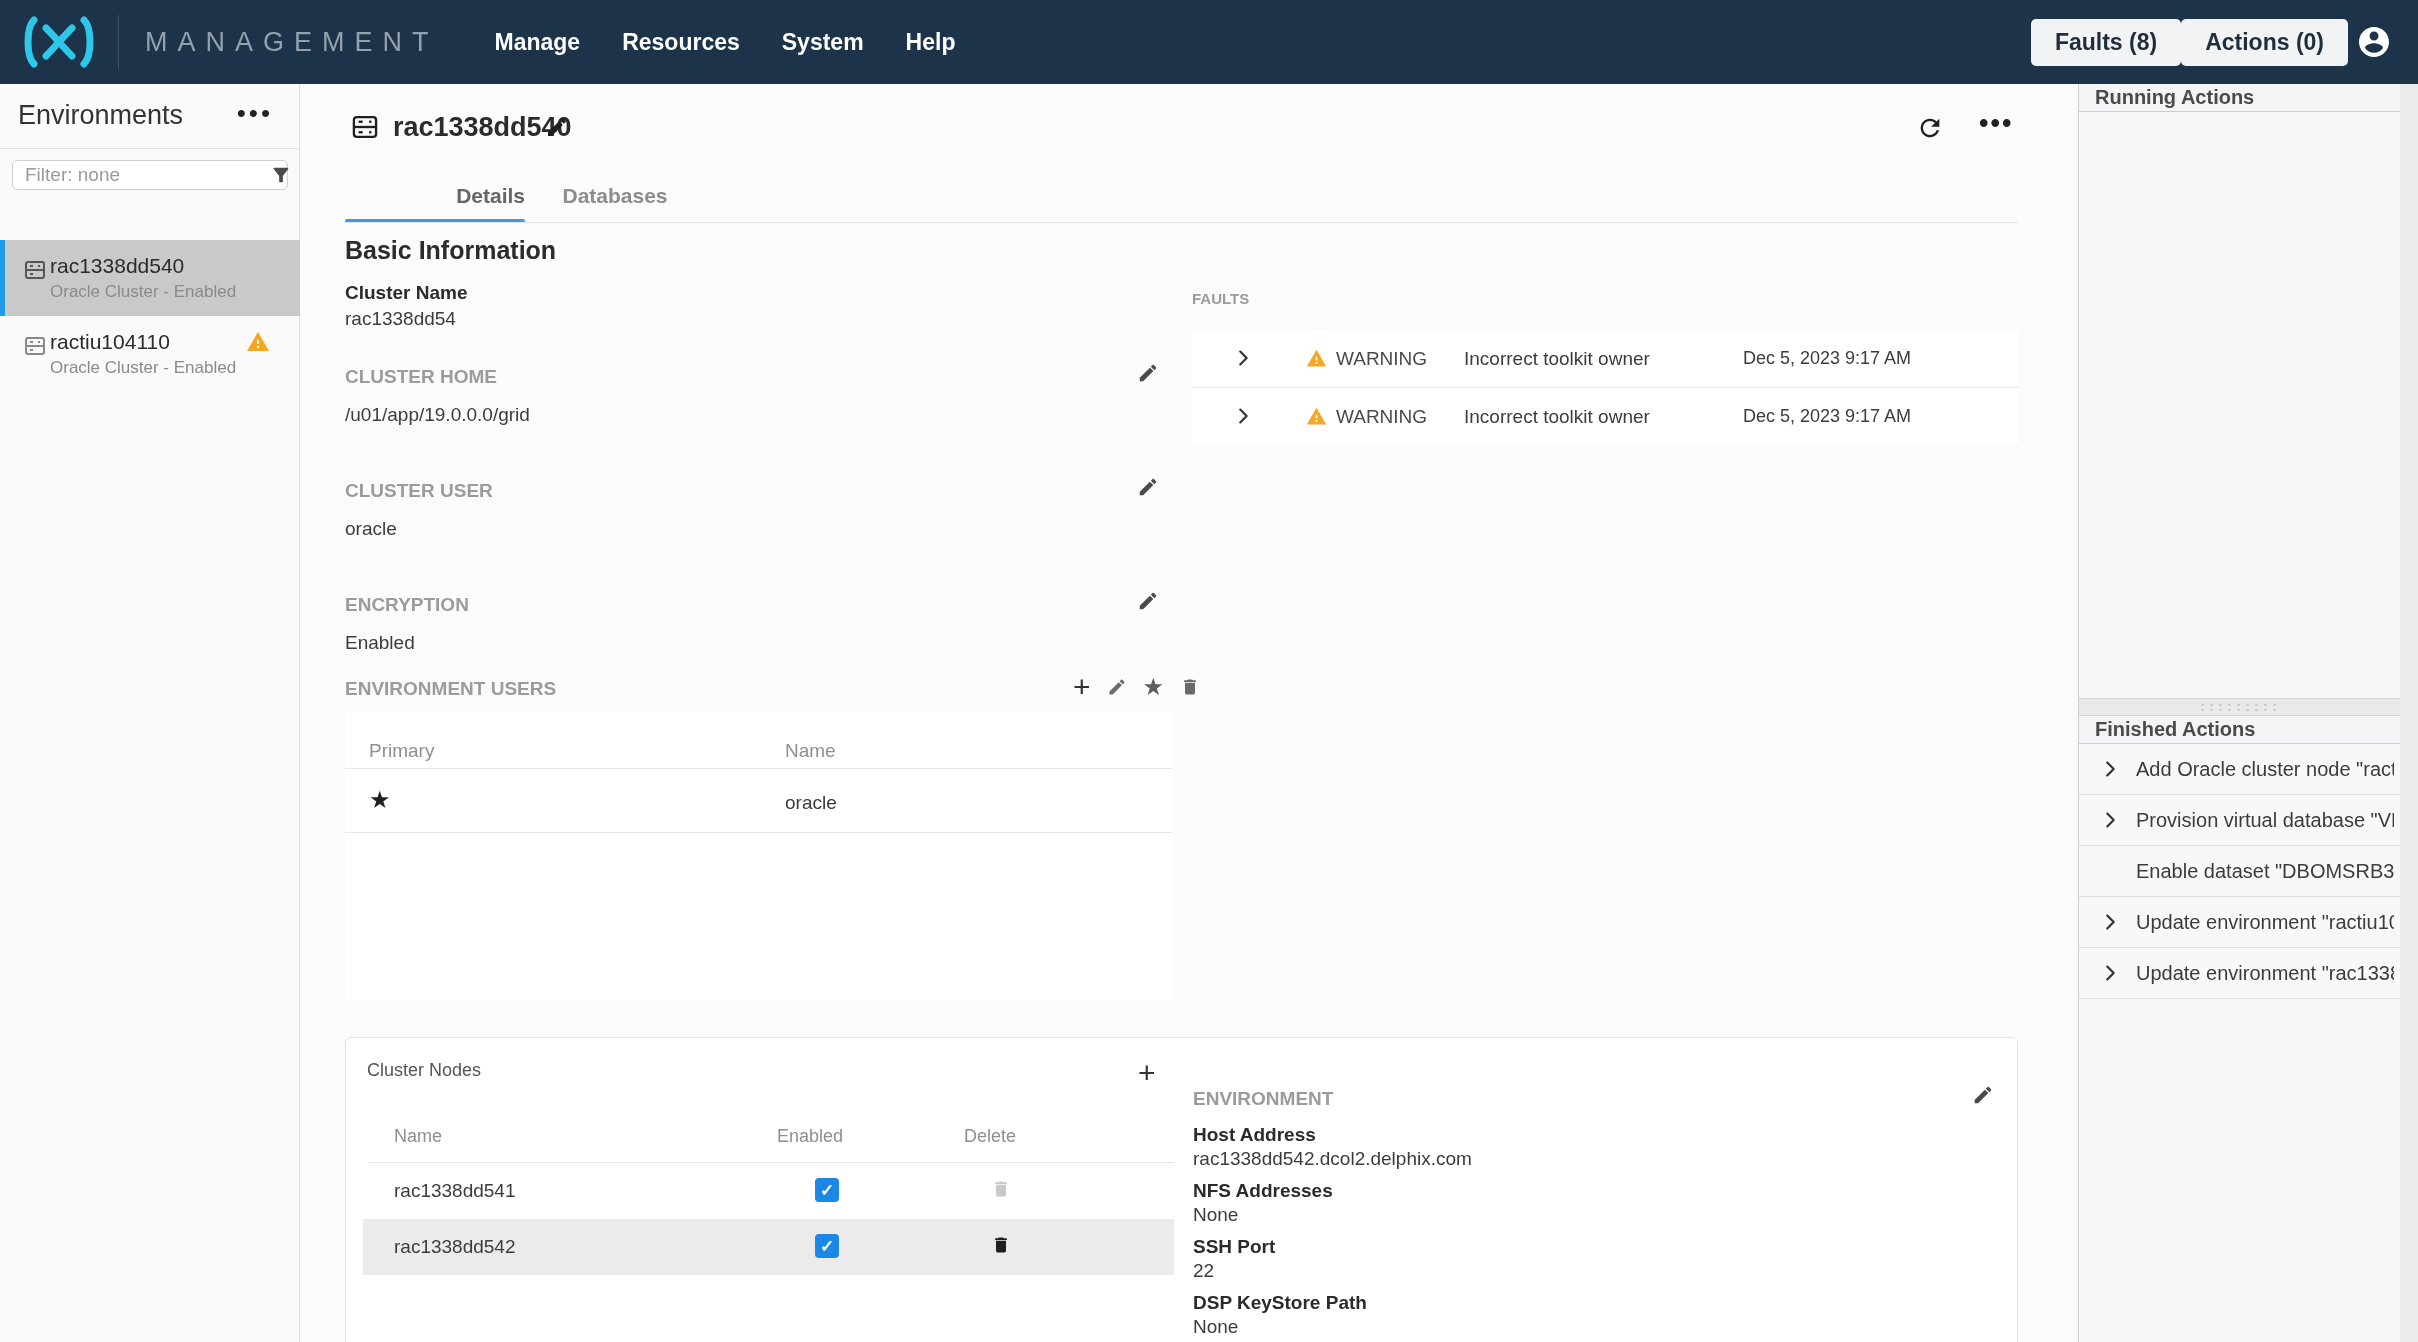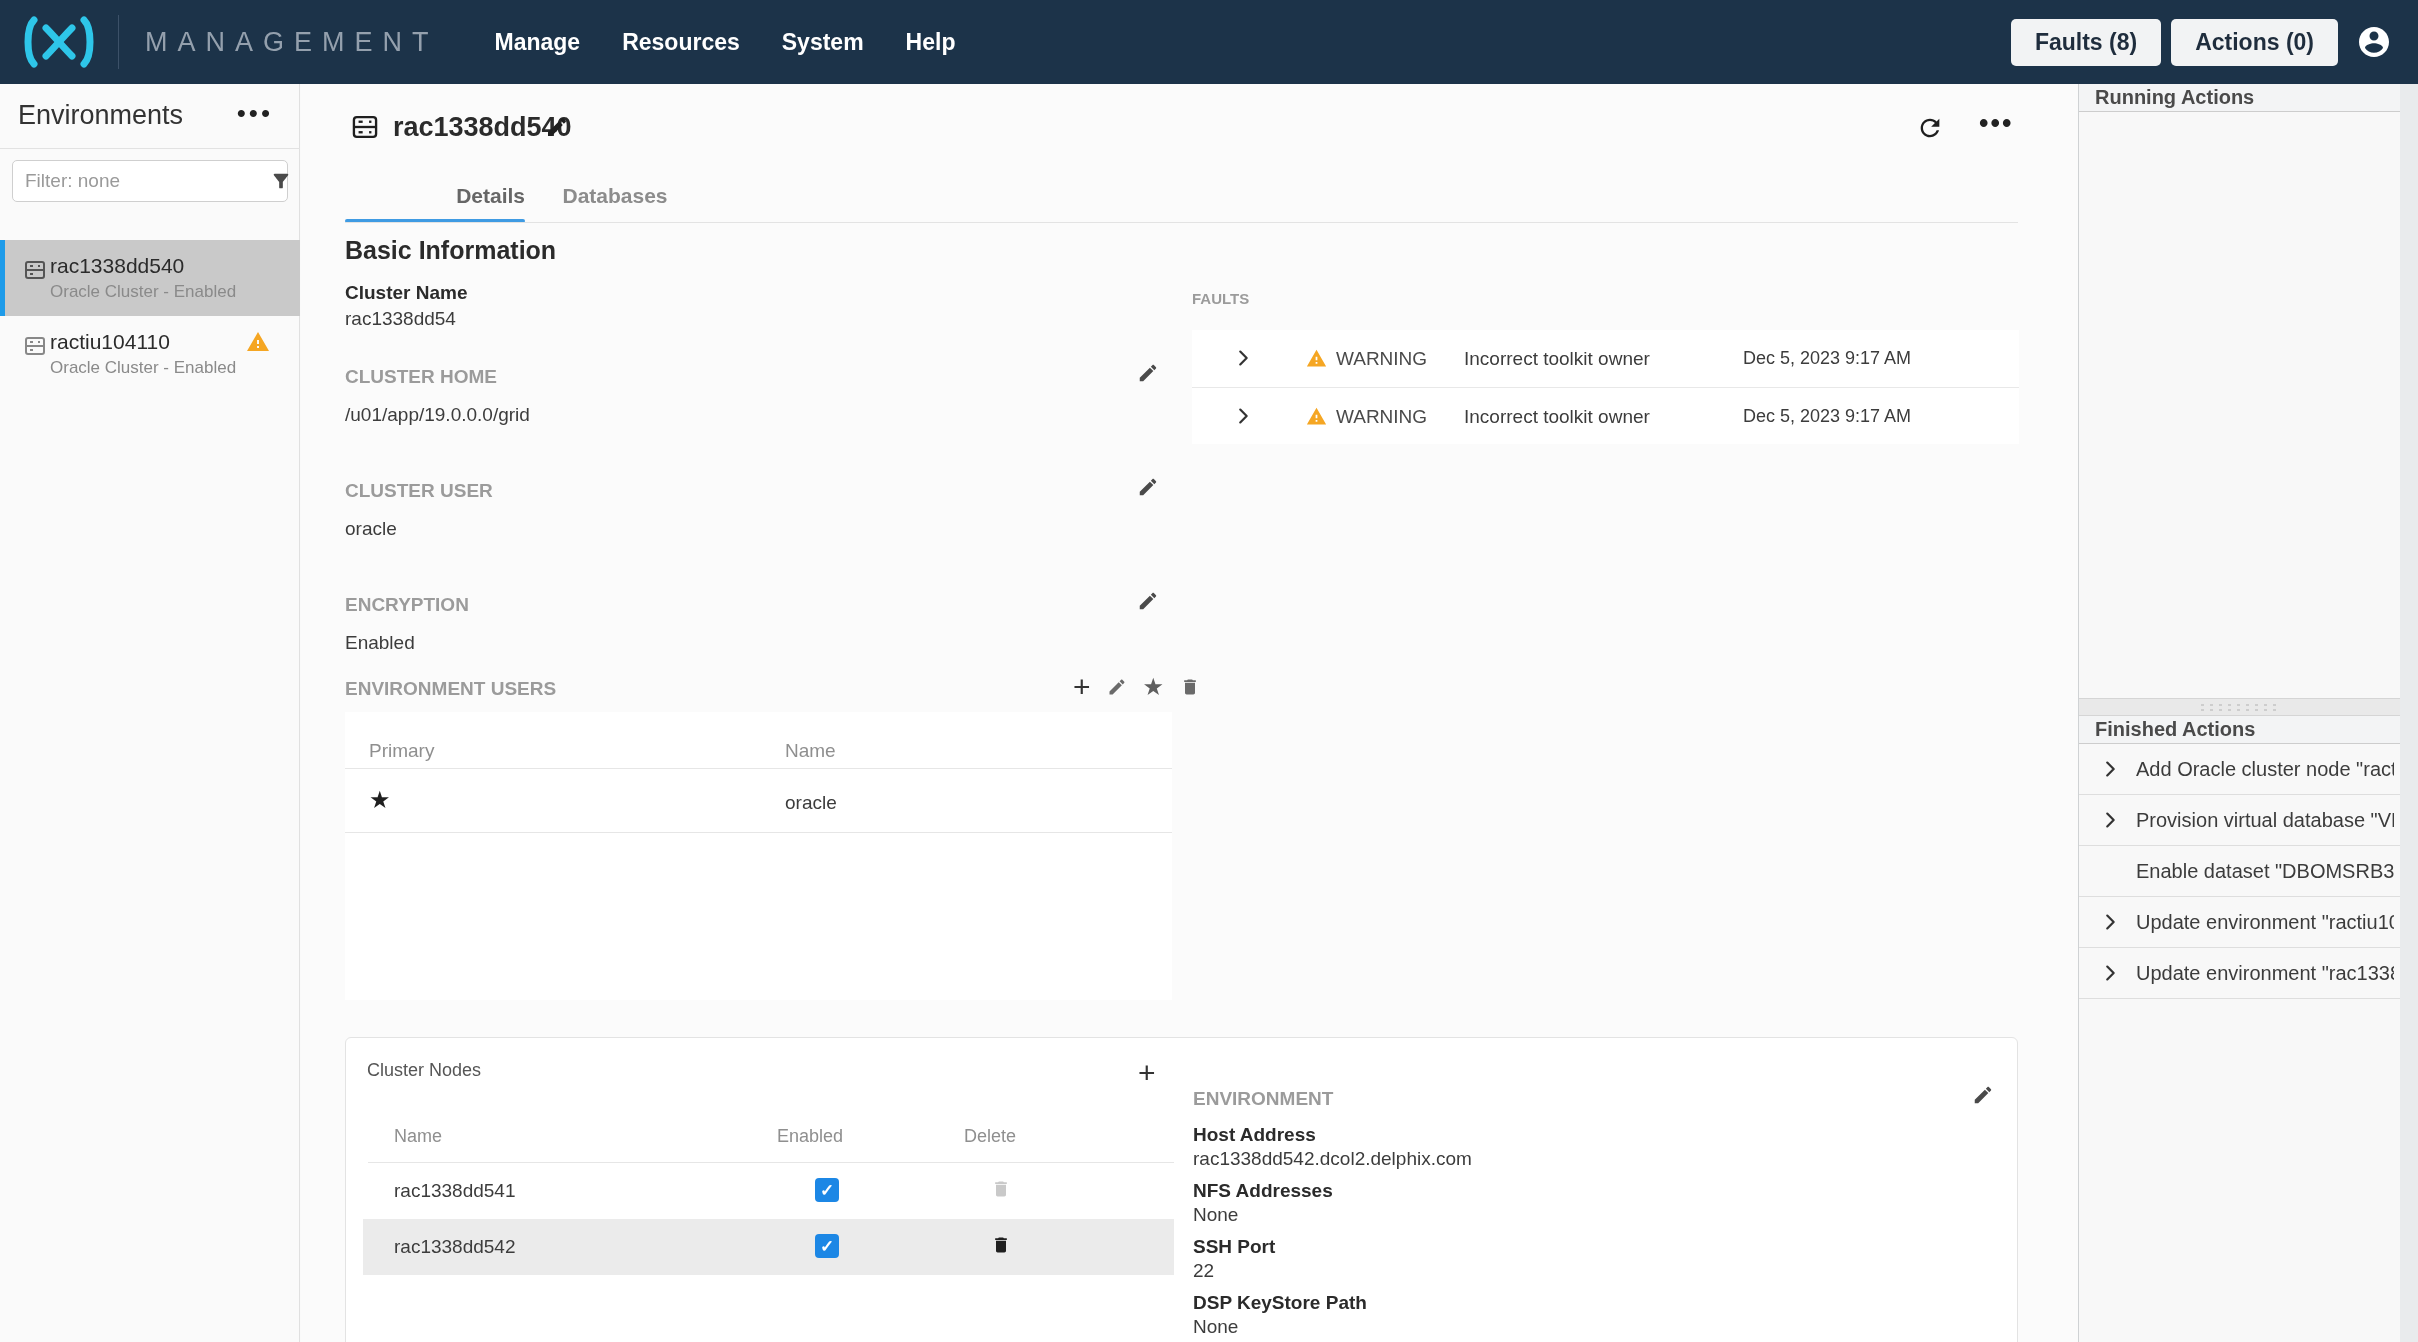--- a/index.html
+++ b/index.html
@@ -7,31 +7,31 @@
   body { font-family:"Liberation Sans", sans-serif; background:#fafafa; overflow:hidden; }
   #app { position:relative; width:2418px; height:1342px; background:#fafafa; }
 
   
   .topbar { position:absolute; left:0; top:0; width:2418px; height:84px; background:#1c3349; display:flex; align-items:center; z-index:10; }
   .logo-wrap { width:118px; display:flex; justify-content:center; align-items:center; }
   .brand-sep { width:1px; height:54px; background:#3c5168; }
   .brand-name { margin-left:26px; font-size:27px; letter-spacing:10px; color:#94a0ad; font-weight:400; }
   .main-nav { display:flex; margin-left:56px; gap:42px; }
   .nav-item { color:#ffffff; font-weight:bold; font-size:23px; cursor:pointer; }
-  .topbar-right { position:absolute; right:26px; display:flex; align-items:center; gap:10px; }
+  .topbar-right { position:absolute; right:26px; display:flex; align-items:center; gap:0; }
   .top-btn { background:#f2f3f4; color:#1f2d3d; font-weight:bold; font-size:23px; border:none; border-radius:5px; height:47px; padding:0 24px; cursor:pointer; }
   .user-icon { margin-left:8px; display:flex; align-items:center; }
 
   
   .sidebar { position:absolute; left:0; top:84px; width:300px; height:1258px; background:#fafafa; border-right:1px solid #e0e0e0; }
   .sidebar-head { position:relative; height:64px; }
   .sidebar-title { position:absolute; left:18px; top:16px; font-size:27px; color:#333; }
   .sidebar-menu { position:absolute; right:26px; top:14px; font-size:26px; letter-spacing:3px; color:#222; cursor:pointer; }
   .sidebar-divider { position:absolute; left:0; top:64px; width:300px; height:1px; background:#e2e2e2; }
-  .filter-box { position:absolute; left:12px; top:76px; width:276px; height:42px; background:#fff; border:1px solid #cfcfcf; border-radius:5px; display:flex; align-items:center; }
+  .filter-box { position:absolute; left:12px; top:76px; width:276px; height:30px; background:#fff; border:1px solid #cfcfcf; border-radius:5px; display:flex; align-items:center; }
   .filter-box input { border:none; outline:none; flex:1; margin-left:12px; font-size:19px; color:#444; background:transparent; font-family:"Liberation Sans",sans-serif; }
   .filter-box input::placeholder { color:#9a9a9a; }
   .funnel { margin-right:10px; }
   .env-list { position:absolute; left:0; top:156px; width:300px; }
   .env-item { position:relative; height:76px; cursor:pointer; }
   .env-item.selected { background:#c9c9c9; }
   .env-item.selected::before { content:""; position:absolute; left:0; top:0; width:5px; height:76px; background:#1e9be9; }
   .env-item .item-icon { position:absolute; left:22px; top:18px; }
   .env-item .item-name { position:absolute; left:50px; top:14px; font-size:21px; color:#2b2b2b; }
   .env-item .item-sub { position:absolute; left:50px; top:42px; font-size:17px; color:#8a8a8a; }

